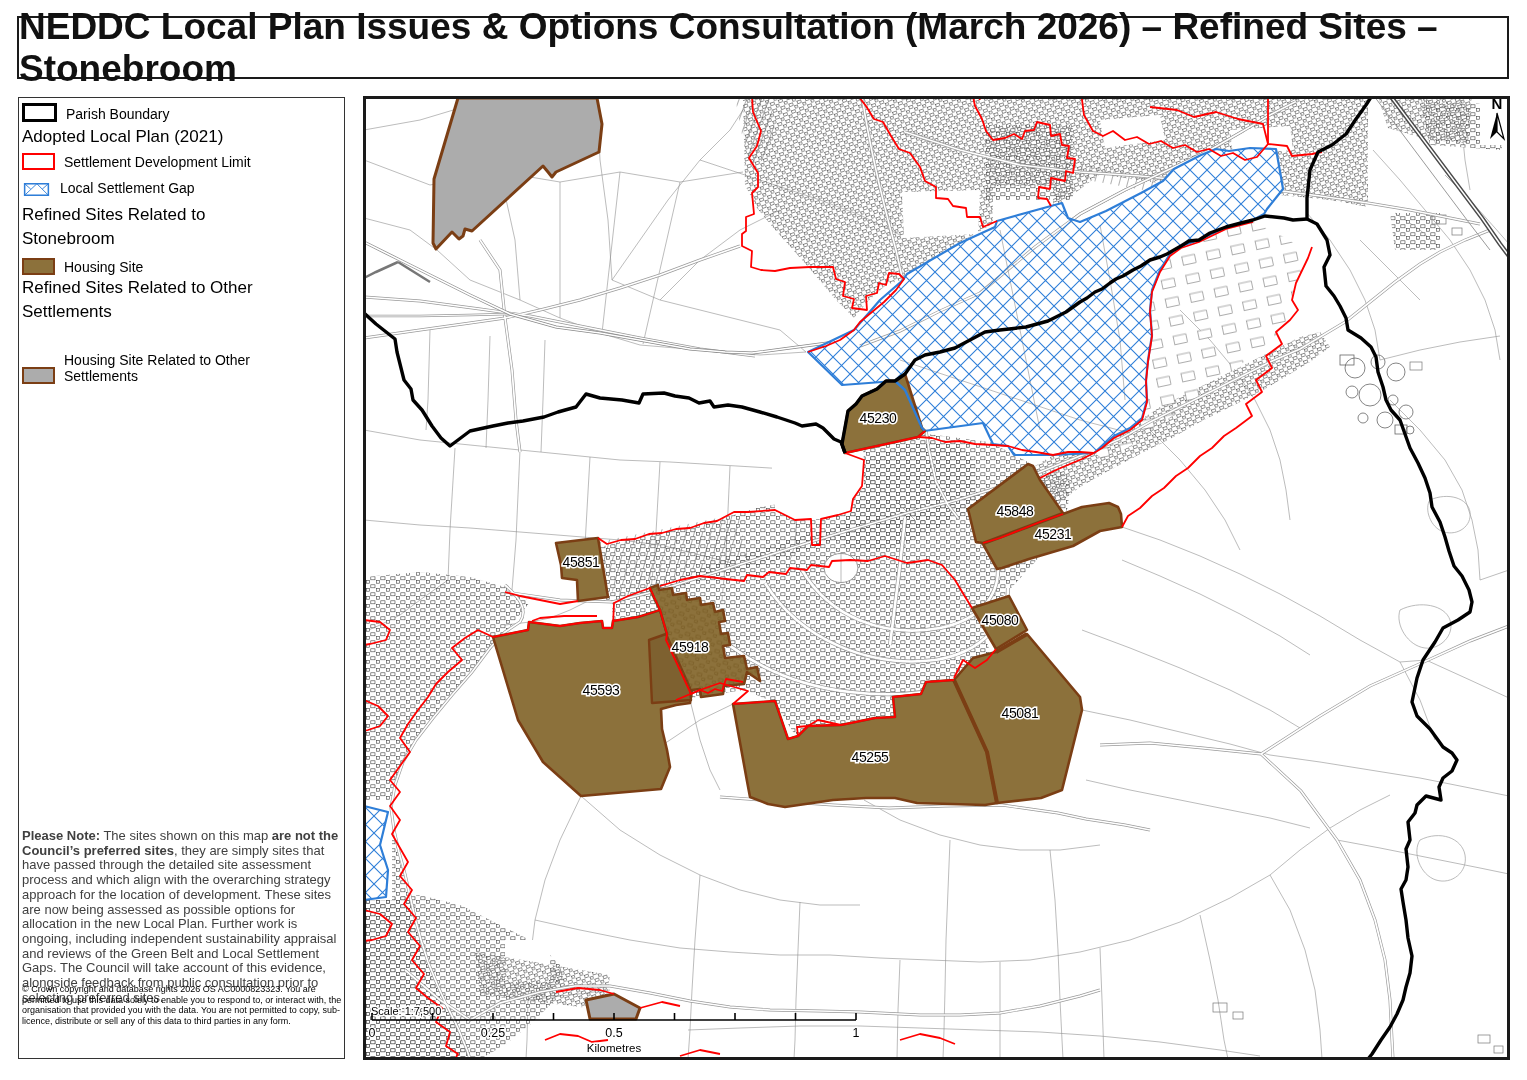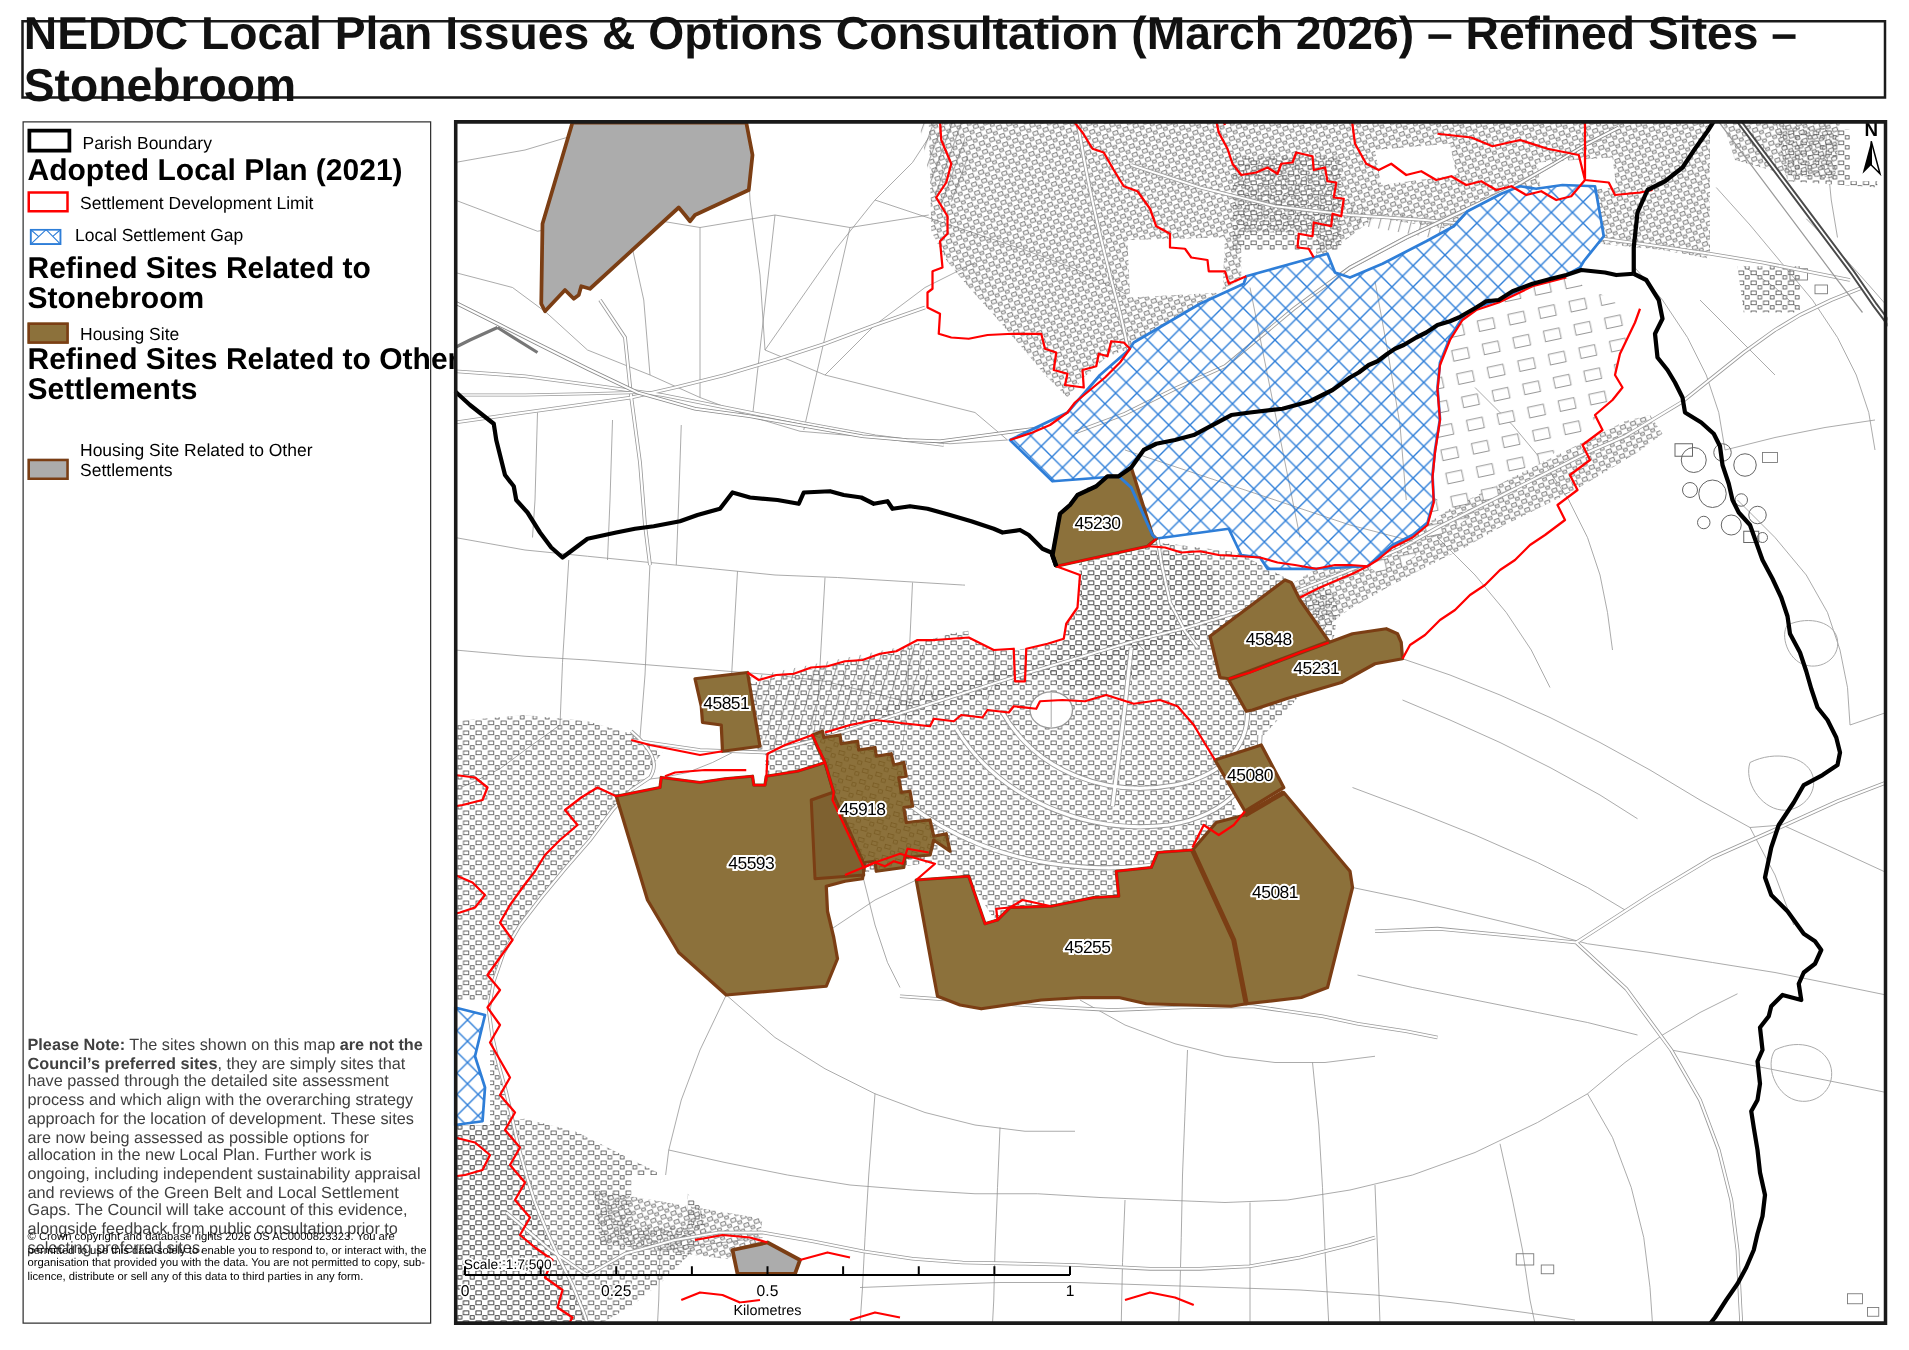--- a/index.html
+++ b/index.html
@@ -1,19 +1,19 @@
 <!DOCTYPE html>
 <html><head><meta charset="utf-8"><style>
 html,body{margin:0;padding:0;width:1527px;height:1080px;background:#fff;font-family:"Liberation Sans",sans-serif;overflow:hidden}
 .abs{position:absolute}
 #title{left:17px;top:16px;width:1488px;height:59px;border:2px solid #1a1a1a;display:flex;align-items:center;justify-content:center;font-weight:bold;font-size:37px;color:#111}
 #legend{left:18px;top:97px;width:325px;height:960px;border:1px solid #333;font-size:14px;color:#000}
 .li{position:absolute;left:3px;display:flex;align-items:flex-end}
 .sym{width:29px;height:13px;margin-right:9px;flex:0 0 auto}
-.h{position:absolute;left:3px;font-weight:bold;font-size:24px;line-height:24px;white-space:nowrap}
+.h{position:absolute;left:3px;font-weight:normal;font-size:17px;line-height:24px;white-space:nowrap}
 #note{position:absolute;left:3px;top:731px;width:320px;font-size:13px;line-height:14.7px;color:#404040;white-space:nowrap}
 #copy{position:absolute;left:3px;top:886px;width:322px;font-size:9px;line-height:10.5px;color:#000;white-space:nowrap}
 </style></head>
 <body>
 <div class="abs" id="title">NEDDC Local Plan Issues &amp; Options Consultation (March 2026) – Refined Sites – Stonebroom</div>
 <div class="abs" id="legend">
   <div class="li" style="top:5px"><span class="sym" style="border:3px solid #000"></span>Parish Boundary</div>
   <div class="h" style="top:27px">Adopted Local Plan (2021)</div>
   <div class="li" style="top:55px"><span class="sym" style="border:2px solid #f00"></span>Settlement Development Limit</div>
   <div class="li" style="top:82px"><svg class="sym" width="33" height="17" viewBox="0 0 33 17">

